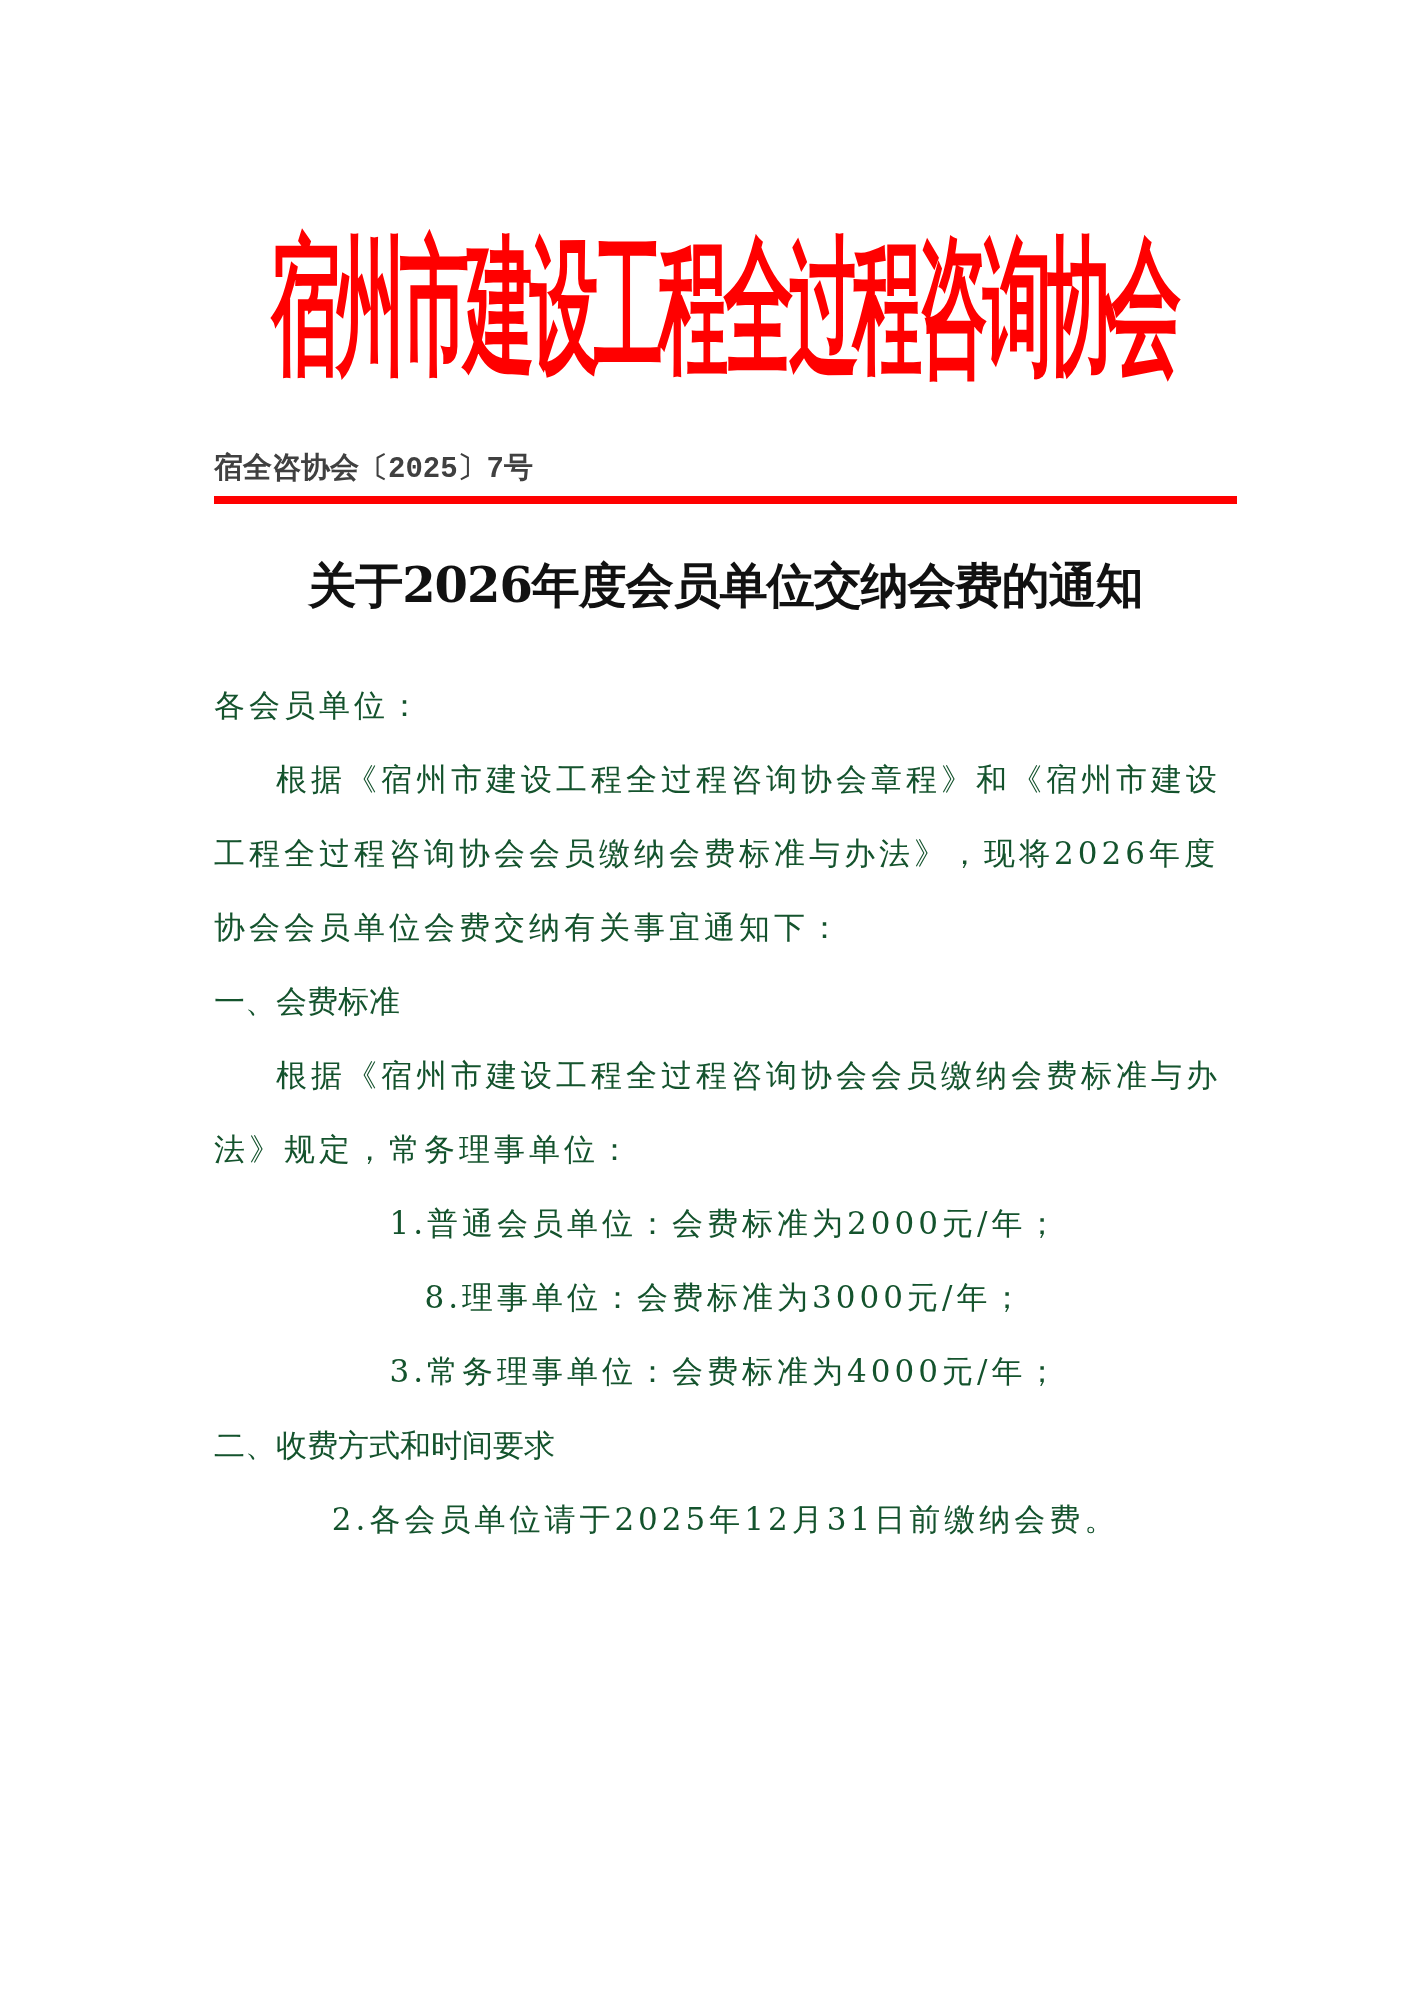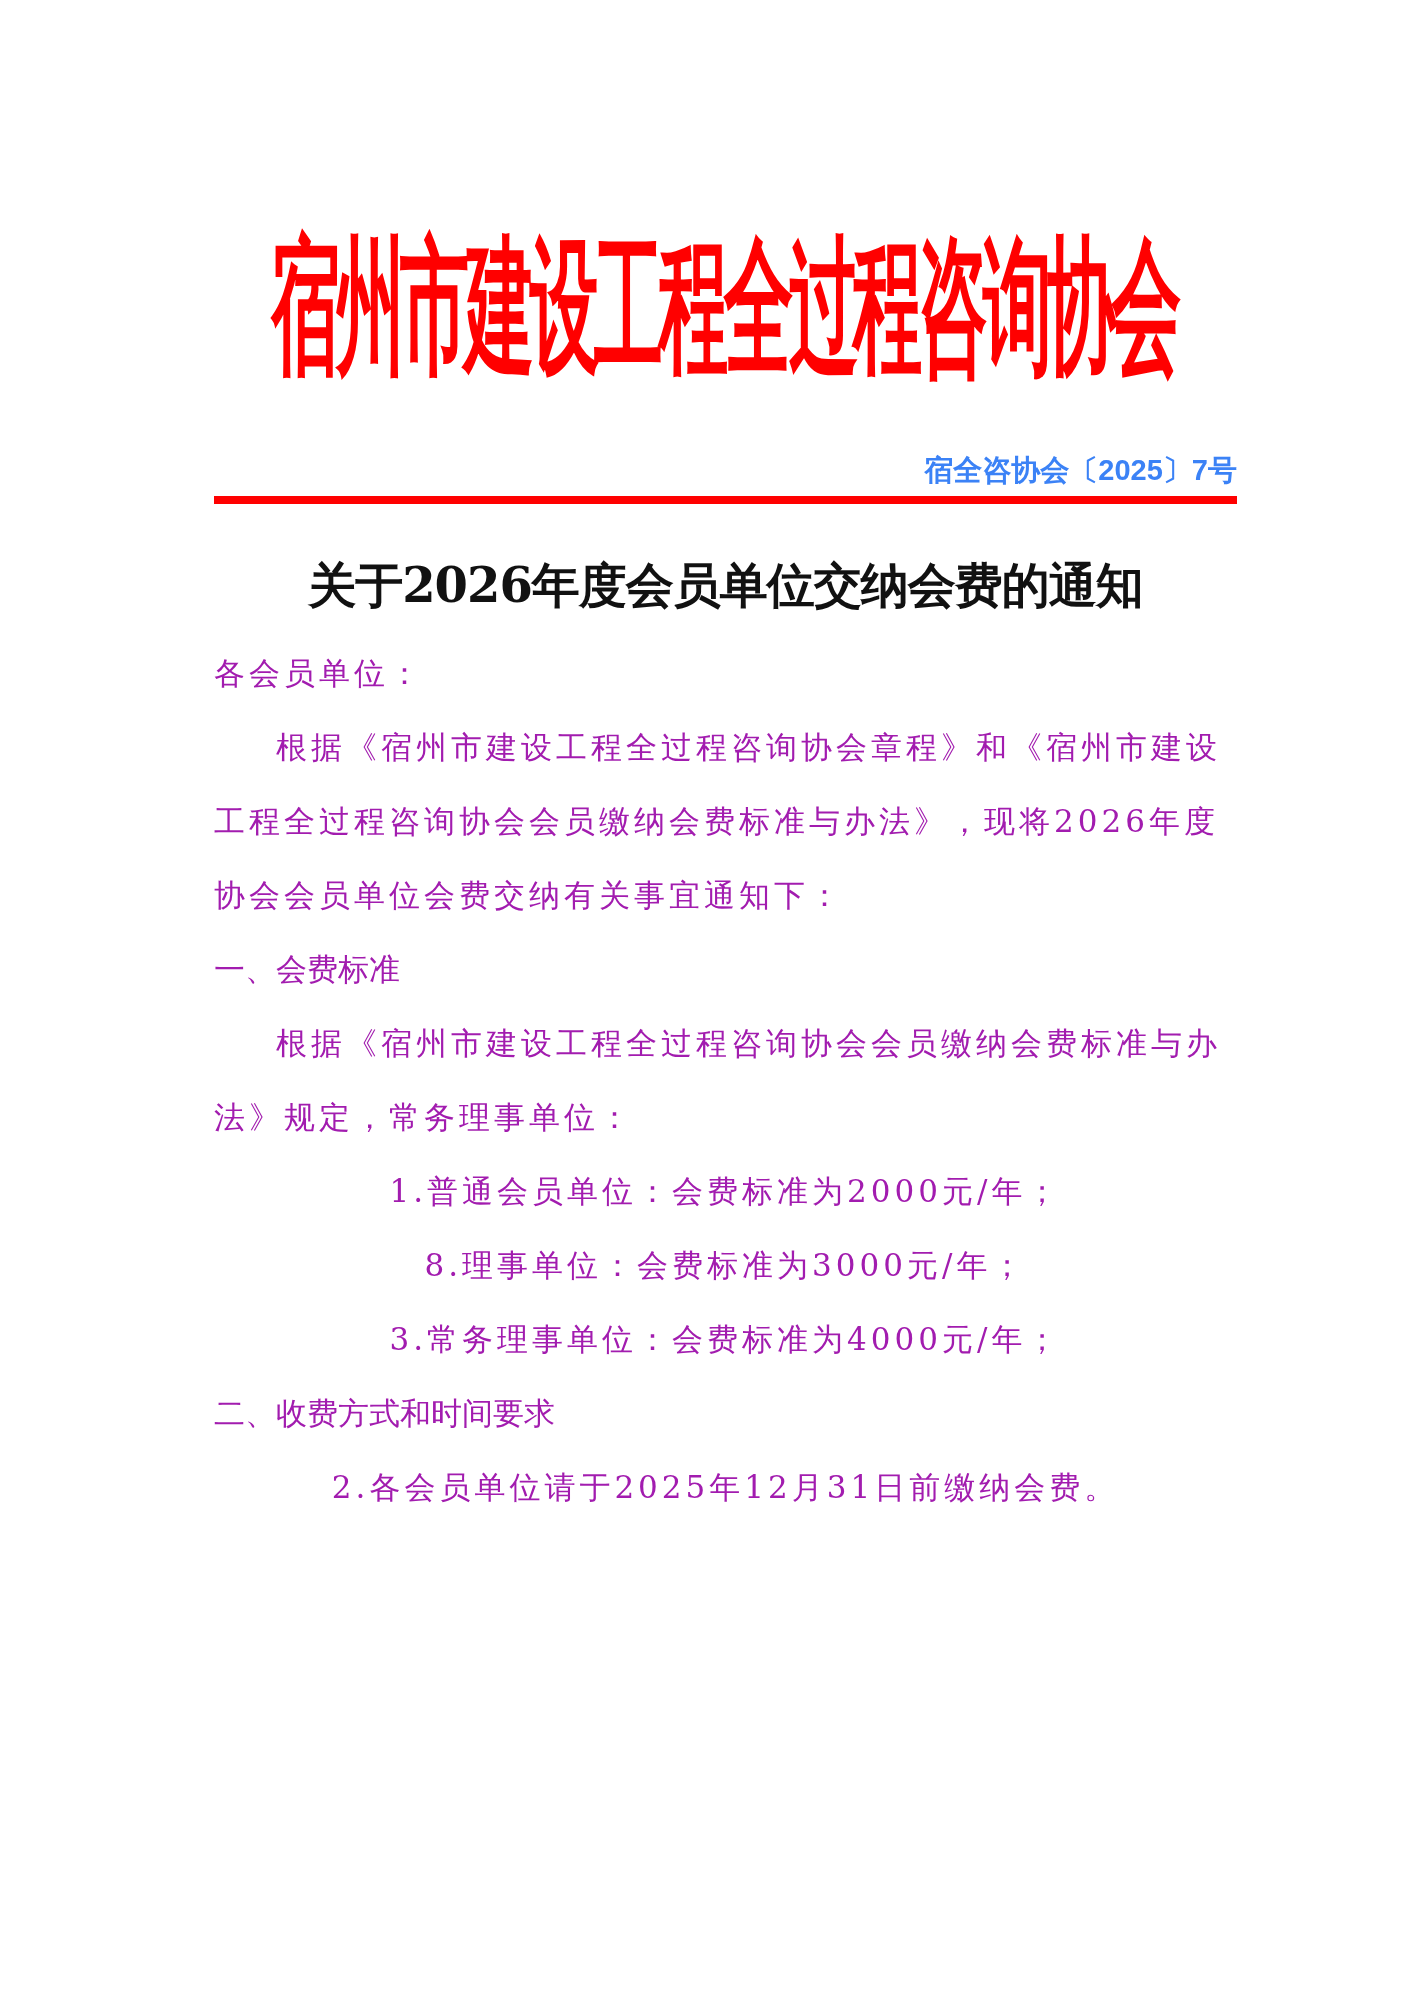--- a/index.html
+++ b/index.html
@@ -43,27 +43,27 @@
       transform: scaleX(0.72) scaleY(1.55);
       transform-origin: center center;
       width: 64px;
       text-align: center;
     }
     .doc-number {
       position: absolute;
       left: 214px;
       top: 452px;
       width: 1023px;
-      text-align: right;
-      font-family: Liberation Sans, sans-serif;
+      text-align: left;
+      font-family: Liberation Mono, monospace;
       font-size: 29px;
       font-weight: bold;
       letter-spacing: 0px;
       line-height: 36px;
-      color: #3b82f6;
+      color: #404040;
     }
     .red-rule {
       position: absolute;
       left: 214px;
       top: 496px;
       width: 1023px;
       height: 8px;
       background: #ff0000;
     }
     .doc-title {
@@ -75,26 +75,26 @@
       font-family: "DejaVu Serif", "Liberation Serif", serif;
       font-weight: bold;
       font-size: 48px;
       line-height: 60px;
       color: #111;
       letter-spacing: -1px;
     }
     .body-text {
       position: absolute;
       left: 214px;
-      top: 636px;
+      top: 668px;
       width: 1023px;
       font-family: "DejaVu Serif", "Liberation Serif", serif;
       font-size: 31px;
       line-height: 74px;
-      color: #a21caf;
+      color: #14532d;
       letter-spacing: 4px;
     }
     .body-text p {
       margin: 0;
       padding: 0;
     }
     .indent {
       text-indent: 2em;
     }
     .section-heading {

